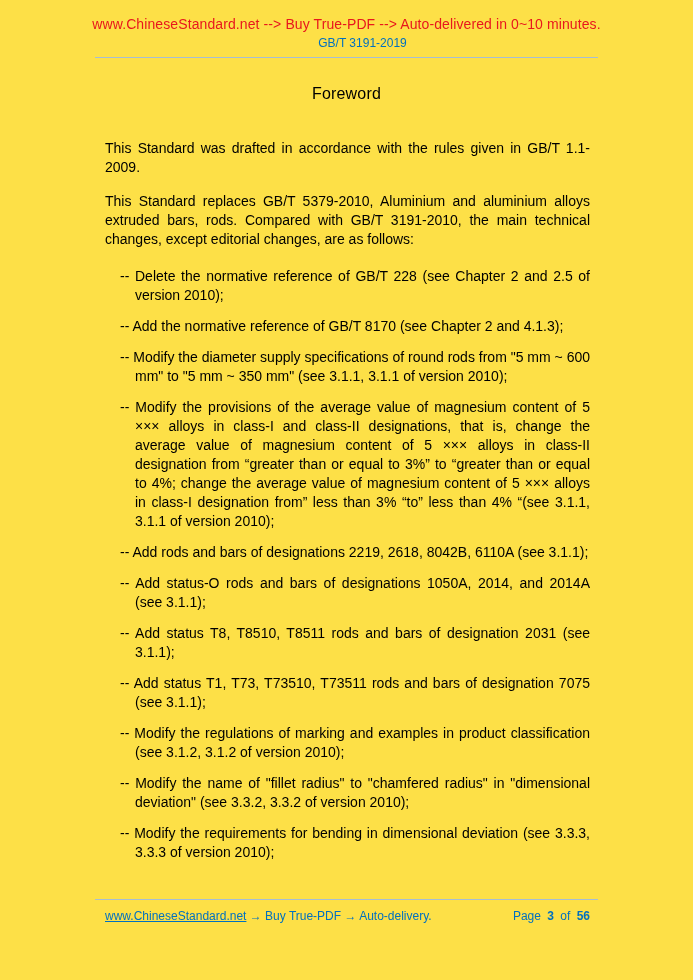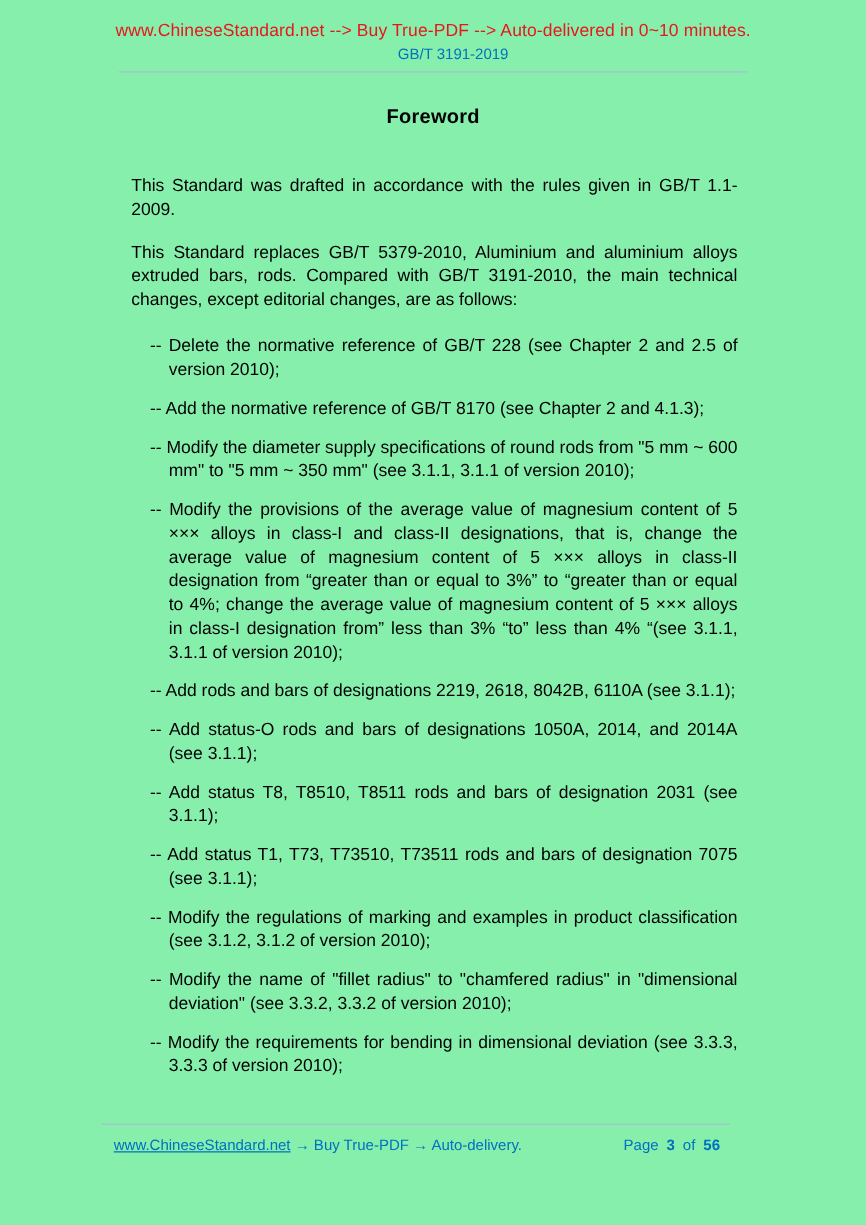--- a/index.html
+++ b/index.html
@@ -1,20 +1,20 @@
 <!DOCTYPE html>
 <html><head>
 <meta charset="utf-8">
 <style>
   html, body { margin: 0; padding: 0; background: #ffffff; }
   .page {
     position: relative;
     width: 693px;
     height: 980px;
-    background: #86efac;
+    background: #fde047;
     font-family: "Liberation Sans", sans-serif;
     color: #000000;
     overflow: hidden;
   }
   .promo-banner {
     padding-top: 16px;
     text-align: center;
     color: #e8171d;
     font-size: 14px;
     letter-spacing: 0.1px;
@@ -30,21 +30,21 @@
     border: 0;
     border-top: 1px solid #a7bed3;
     width: 503px;
     margin: 7px auto 0 auto;
     height: 0;
   }
   .page-title {
     margin-top: 27px;
     text-align: center;
     font-size: 16px;
-    font-weight: bold;
+    font-weight: normal;
     letter-spacing: 0.2px;
   }
   .content {
     margin: 36px 103px 0 105px;
     font-size: 14px;
     line-height: 19px;
   }
   .para {
     text-align: justify;
     margin: 0 0 15px 0;
@@ -52,21 +52,21 @@
   .bullets { margin-top: 18px; }
   .bullet {
     text-align: justify;
     padding-left: 30px;
     text-indent: -15px;
     margin-bottom: 12px;
   }
   .footer {
     position: absolute;
     top: 899px;
-    left: 81px;
+    left: 95px;
     width: 503px;
   }
   .footer-row {
     display: flex;
     justify-content: space-between;
     align-items: baseline;
     margin-top: 9px;
     padding: 0 8px 0 10px;
     font-size: 12px;
     color: #0070c0;

